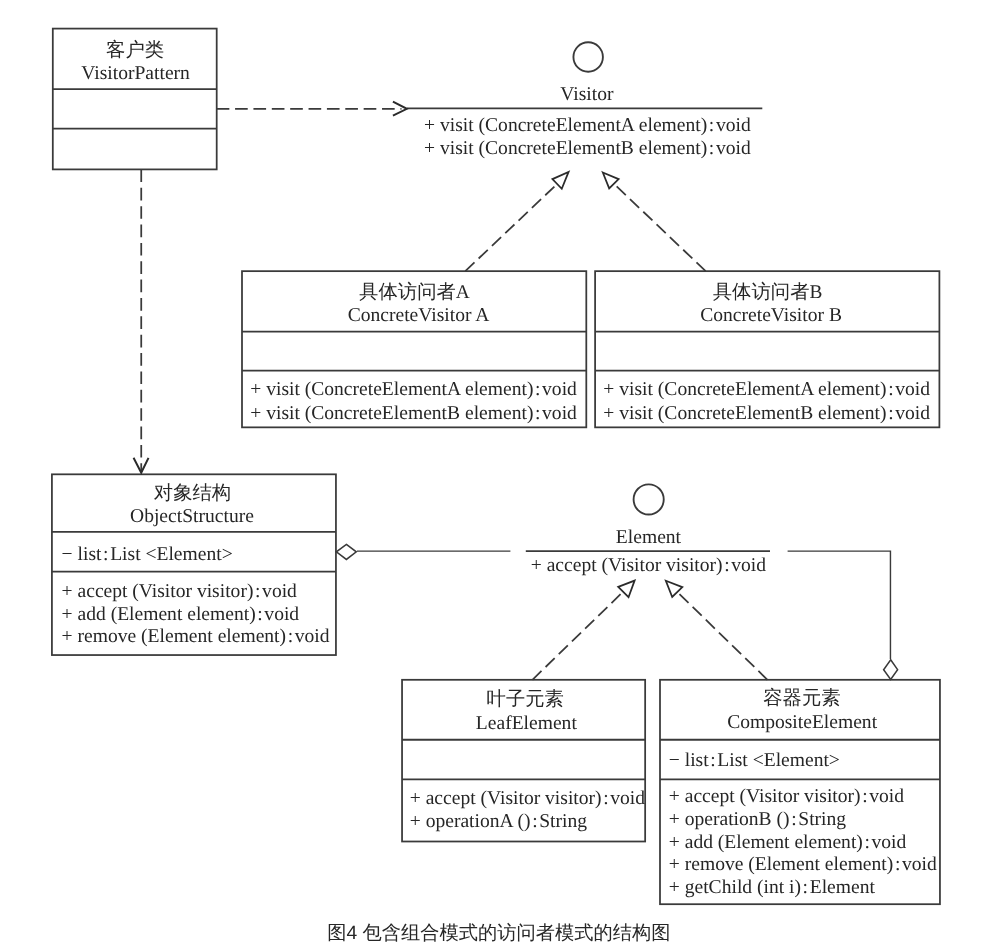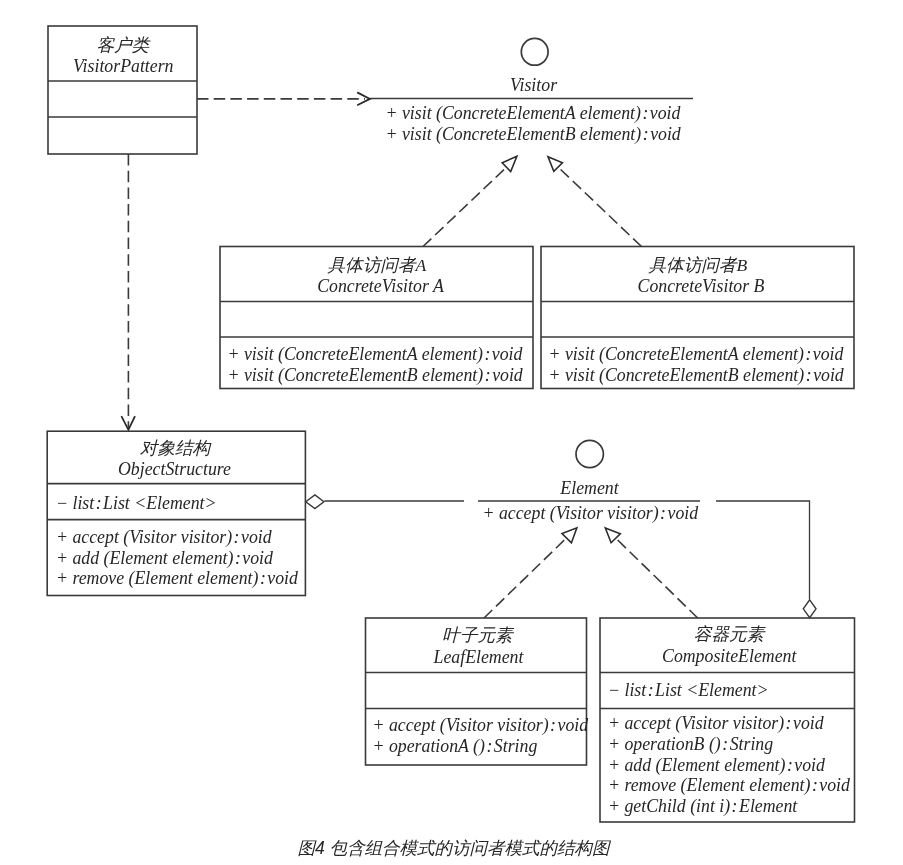--- a/index.html
+++ b/index.html
@@ -1,18 +1,18 @@
 <!DOCTYPE html>
 <html><head>
 <meta charset="utf-8">
 <title>UML Visitor Pattern Diagram</title>
 <style>
   html,body{margin:0;padding:0;background:#ffffff;}
   body{width:903px;height:865px;overflow:hidden;font-family:"Liberation Serif",serif;}
-  #diagram{position:relative;width:903px;height:612px;font-style:italic;}
+  #diagram{position:relative;width:903px;height:612px;}
   svg{display:block;}
   .bx{fill:#ffffff;stroke:#3a3a3a;stroke-width:1.6;}
   .sep{stroke:#3a3a3a;stroke-width:1.6;}
   .solid{stroke:#3a3a3a;stroke-width:1.3;fill:none;}
   .cir{fill:#ffffff;stroke:#3a3a3a;stroke-width:1.7;}
   .dash{stroke:#3a3a3a;stroke-width:1.6;stroke-dasharray:11.5 5.2;fill:none;}
   .openarrow{fill:none;stroke:#2b2b2b;stroke-width:1.8;stroke-linecap:butt;stroke-linejoin:miter;}
   .hollowtri{fill:#ffffff;stroke:#2b2b2b;stroke-width:1.6;stroke-linejoin:miter;}
   .diamond{fill:#ffffff;stroke:#3a3a3a;stroke-width:1.4;}
   text{fill:#262626;font-family:"Liberation Serif",serif;}

